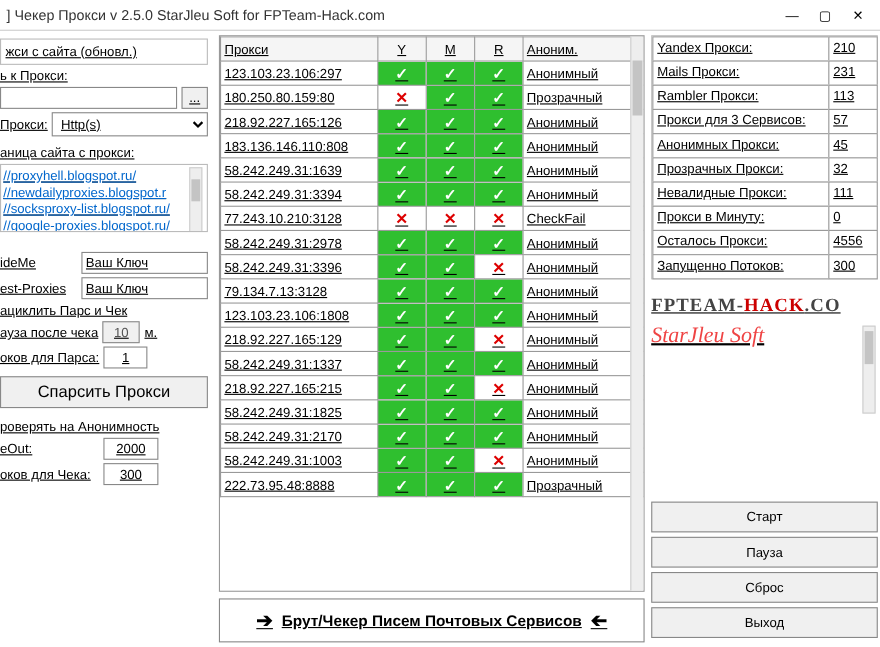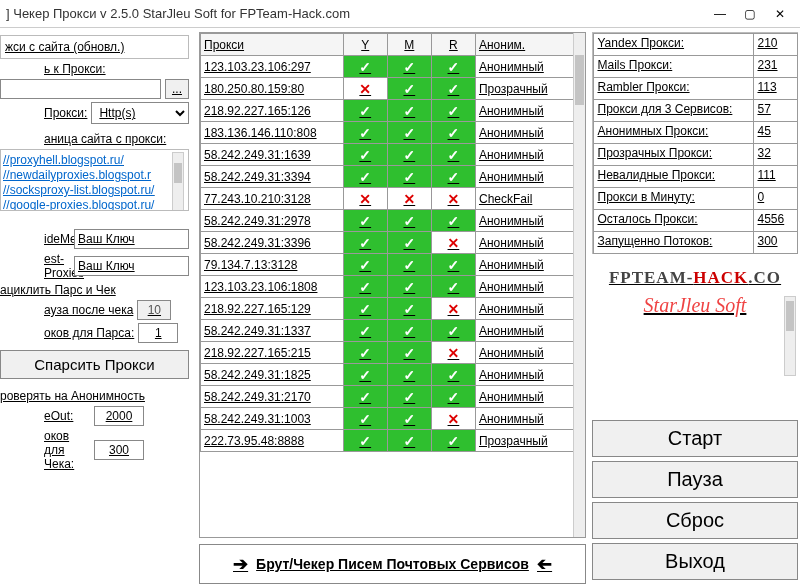--- a/index.html
+++ b/index.html
@@ -15,31 +15,31 @@
   .left { width: 195px; padding: 4px 6px 4px 0; overflow: hidden; }
   .center { width: 395px; padding: 4px; display: flex; flex-direction: column; }
   .right { width: 210px; padding: 4px 2px; display: flex; flex-direction: column; }
 
   
   .panel { border: 1px solid #bbb; margin: 3px 0; padding: 4px; position: relative; }
 
   
   .input { background: #fff; border: 1px solid #888; height: 20px; padding: 1px 3px; font-family: inherit; font-size: 12px; }
   .btn { background: #f0f0f0; border: 1px solid #888; font-family: inherit; font-size: 13px; padding: 4px 6px; text-align: center; cursor: default; }
-  .btn.big { font-size: 20px; padding: 6px 8px; width: 100%; margin-bottom: 4px; }
+  .btn.big { font-size: 12px; padding: 6px 8px; width: 100%; margin-bottom: 4px; }
   .btn.small { height: 20px; padding: 0 6px; font-size: 12px; }
   select.input { height: 22px; }
   .checkbox-row { display: flex; align-items: center; gap: 4px; margin: 3px 0; }
   .label { white-space: nowrap; }
   .link { color: #0066cc; text-decoration: underline; display: block; white-space: nowrap; margin: 1px 0; cursor: pointer; }
   .linkbox { border: 1px solid #bbb; padding: 2px; height: 62px; overflow: hidden; }
 
   
   .lrow { display: flex; align-items: center; gap: 4px; margin: 3px 0; }
-  .lrow .lbl { flex: 0 0 auto; padding-left: 44px; }
+  .lrow .lbl { flex: 0 0 auto; }
   .lrow .fill { flex: 1; min-width: 0; }
 
   
   .tablewrap { border: 1px solid #999; flex: 1; overflow: hidden; position: relative; background: #fff; }
   table.proxy { border-collapse: collapse; width: 100%; table-layout: fixed; font-size: 12px; }
   table.proxy th, table.proxy td { border: 1px solid #999; height: 22px; padding: 0 3px; text-align: center; overflow: hidden; white-space: nowrap; }
   table.proxy th { background: #f5f5f5; font-weight: normal; }
   table.proxy th.cprx, table.proxy td.cprx { width: 110px; text-align: left; }
   table.proxy th.cflag, table.proxy td.cflag { width: 34px; }
   table.proxy th.canon, table.proxy td.canon { width: 84px; text-align: left; }
@@ -49,21 +49,21 @@
   .scrollthumb { position: absolute; left: 1px; right: 1px; background: #c4c4c4; }
 
   .brutbtn { display: flex; align-items: center; justify-content: center; gap: 8px; font-size: 14px; border: 1px solid #888; padding: 8px 4px; margin-top: 6px; font-weight: bold; }
 
   
   .stats { border: 1px solid #bbb; }
   .statrow { display: flex; height: 22px; }
   .statrow .k { flex: 1; border: 1px solid #999; padding: 2px 4px; margin: -0.5px; background: #fff; }
   .statrow .v { width: 45px; border: 1px solid #999; padding: 2px 4px; margin: -0.5px; background: #fff; text-align: left; }
 
-  .brand { text-align: center; margin: 14px 0 17px 0; }
+  .brand { margin: 14px 0 17px 0; }
   .brand .line1 { font-family: Georgia, serif; font-size: 17px; letter-spacing: 1px; font-weight: bold; color: #444; white-space: nowrap; }
   .brand .line1 .accent { color: #c00; }
   .brand .line2 { font-family: Georgia, "Times New Roman", serif; font-size: 20px; font-style: italic; color: #ef4444; margin-top: 6px; }
 
   .sb-mini { position: absolute; right: 4px; width: 12px; background: #eee; border: 1px solid #ccc; }
   .relpos { position: relative; }
   .arrow { font-size: 18px; }
 </style>
 </head>
 <body>

